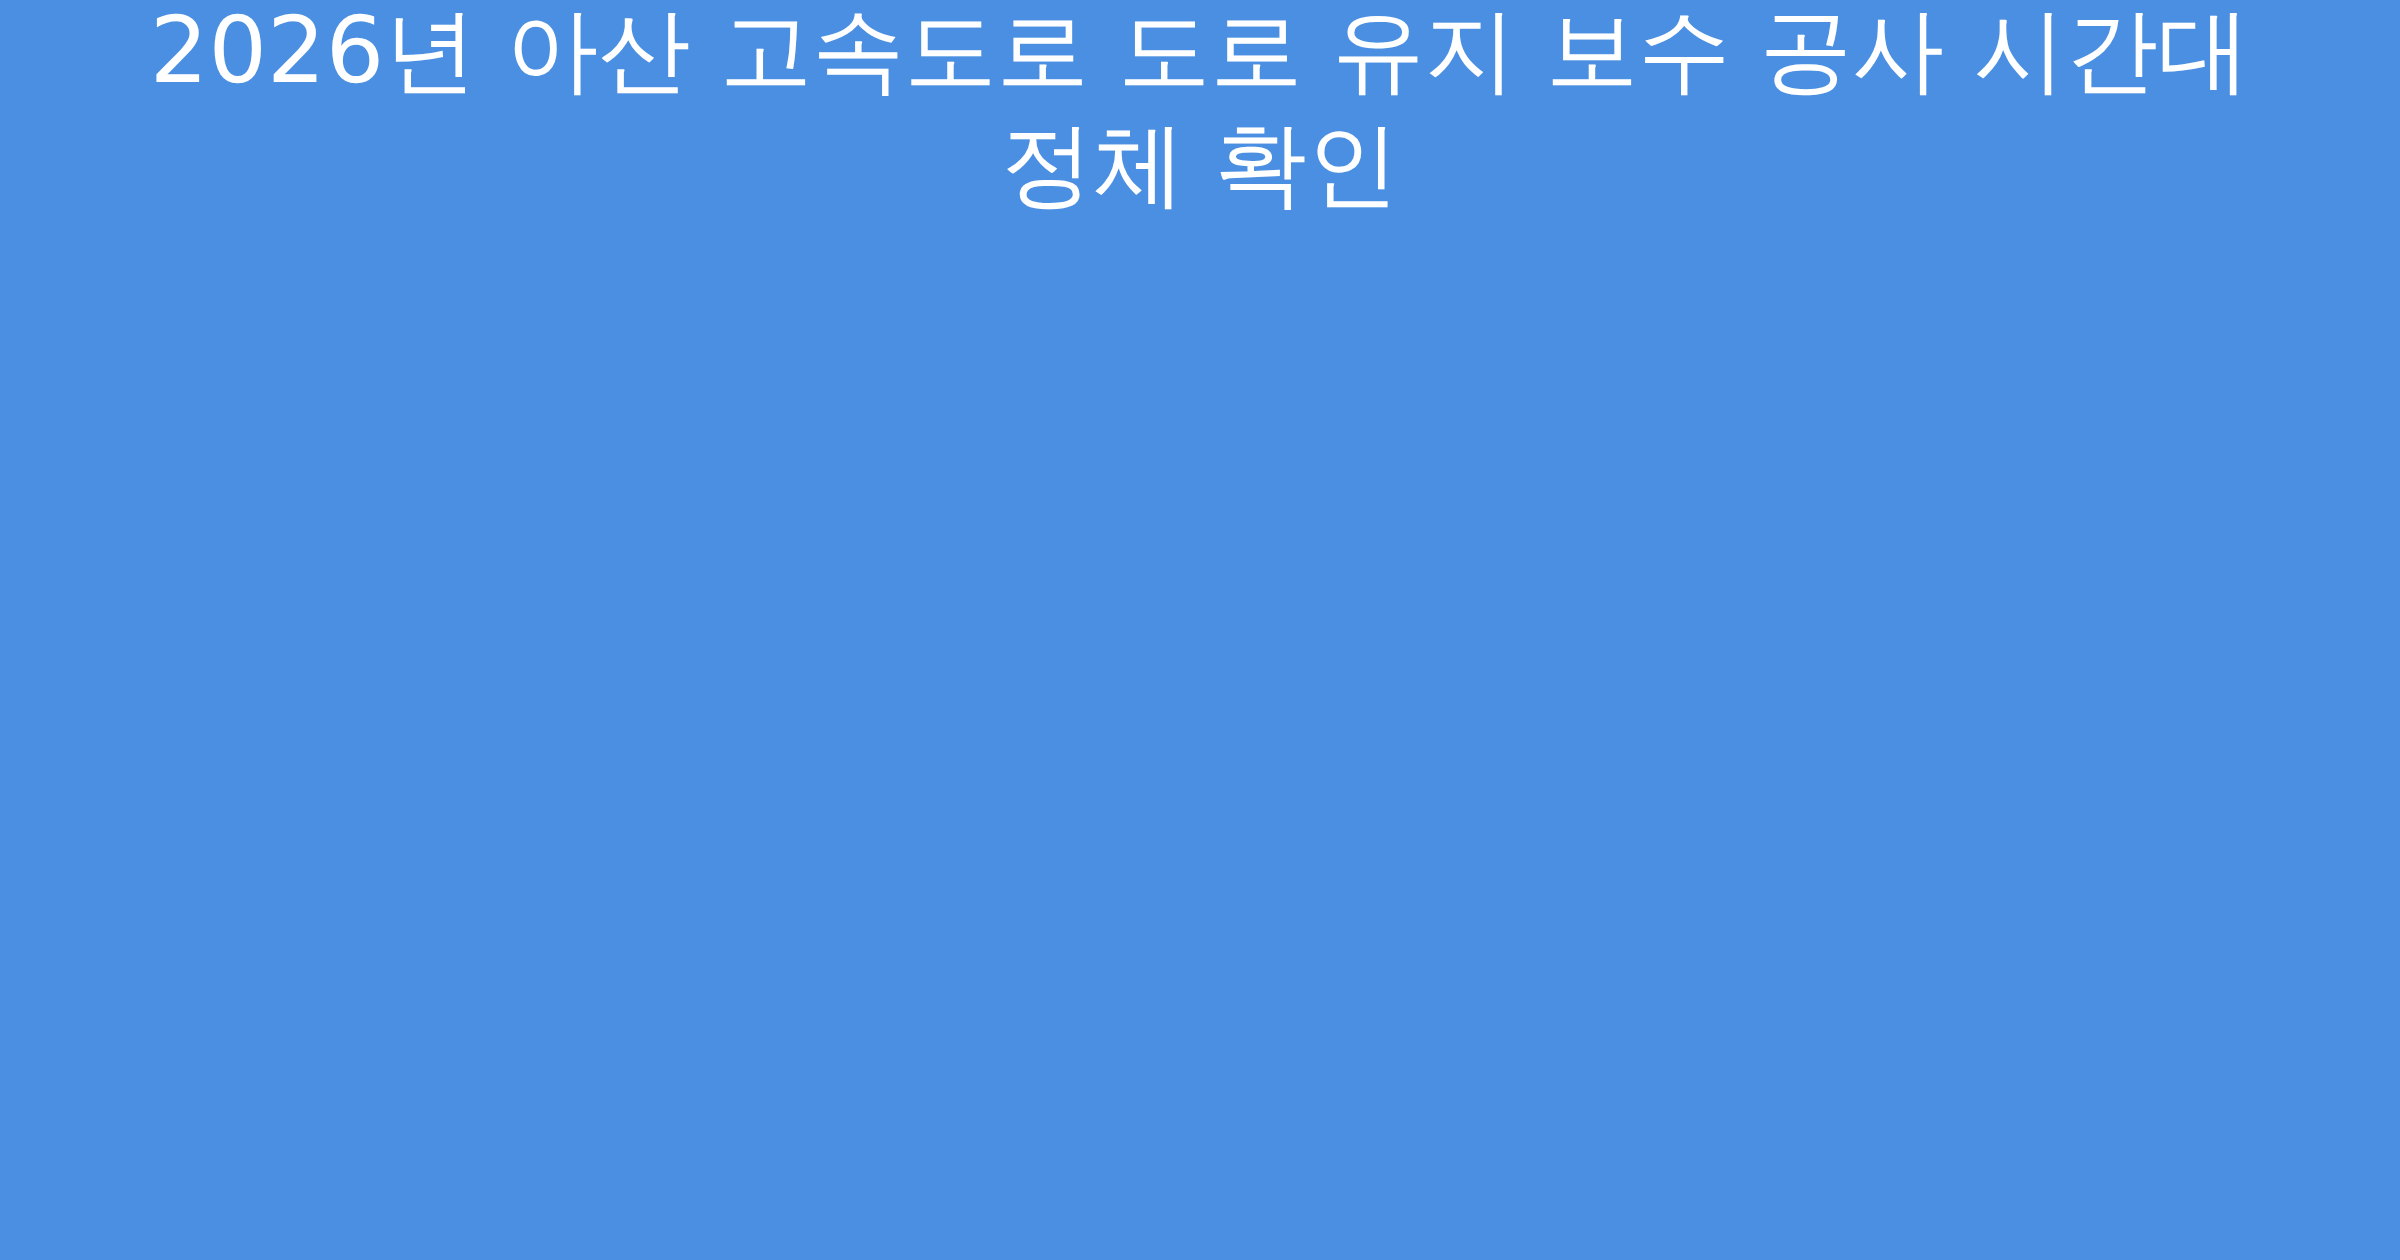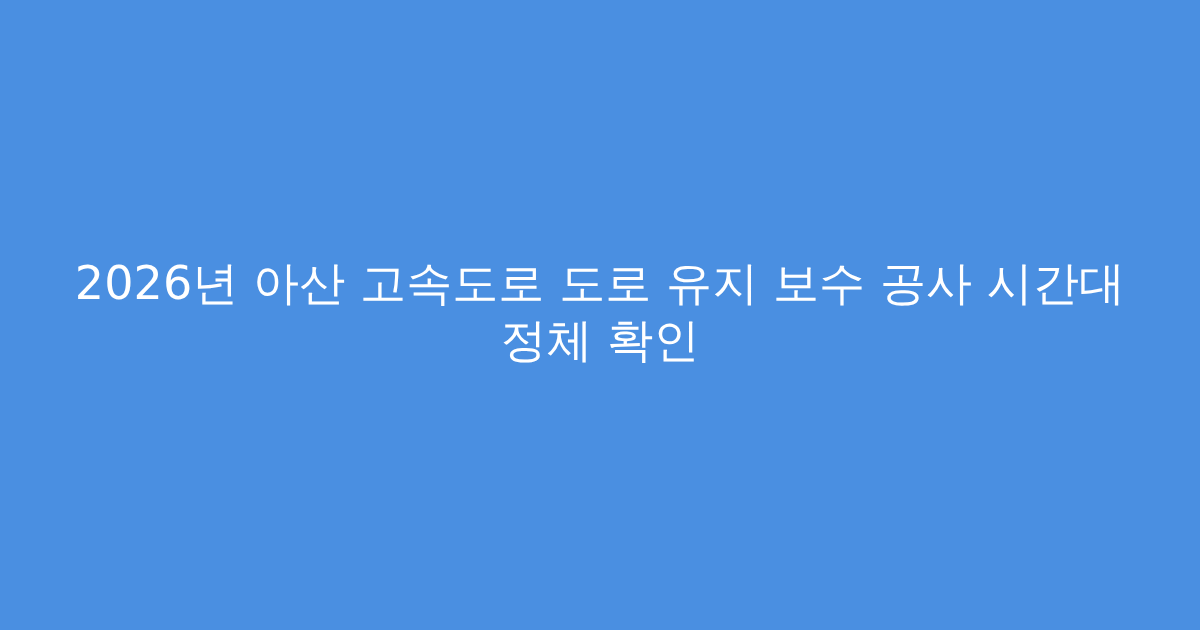--- a/index.html
+++ b/index.html
@@ -14,21 +14,20 @@
     overflow: hidden;
     font-family: "DejaVu Sans", "Liberation Sans", sans-serif;
   }
 
   .og-card {
     position: relative;
     box-sizing: border-box;
     width: 1200px;
     height: 630px;
     display: flex;
-    align-items: center;
     justify-content: center;
     background-color: #4a8fe1;
     overflow: hidden;
   }
 
   .title-block {
     width: 1075px;
     margin: 0 auto;
     padding: 0;
     text-align: center;

